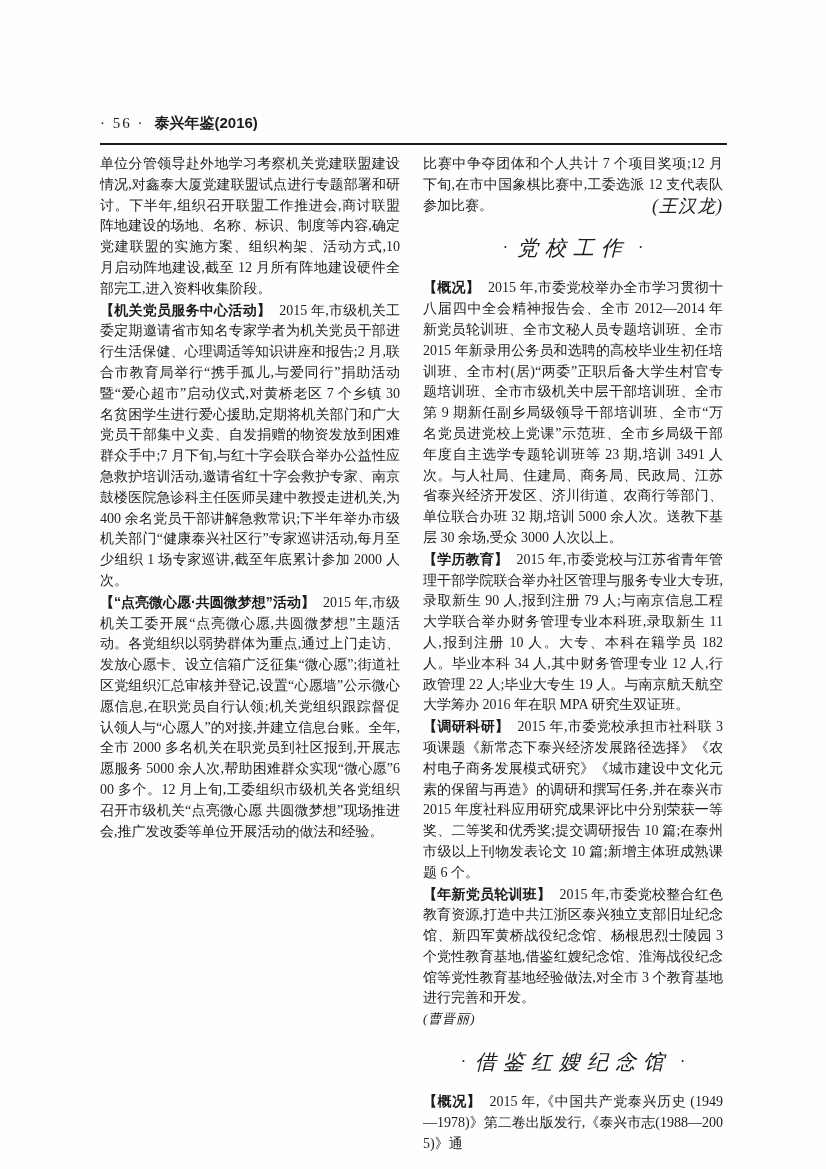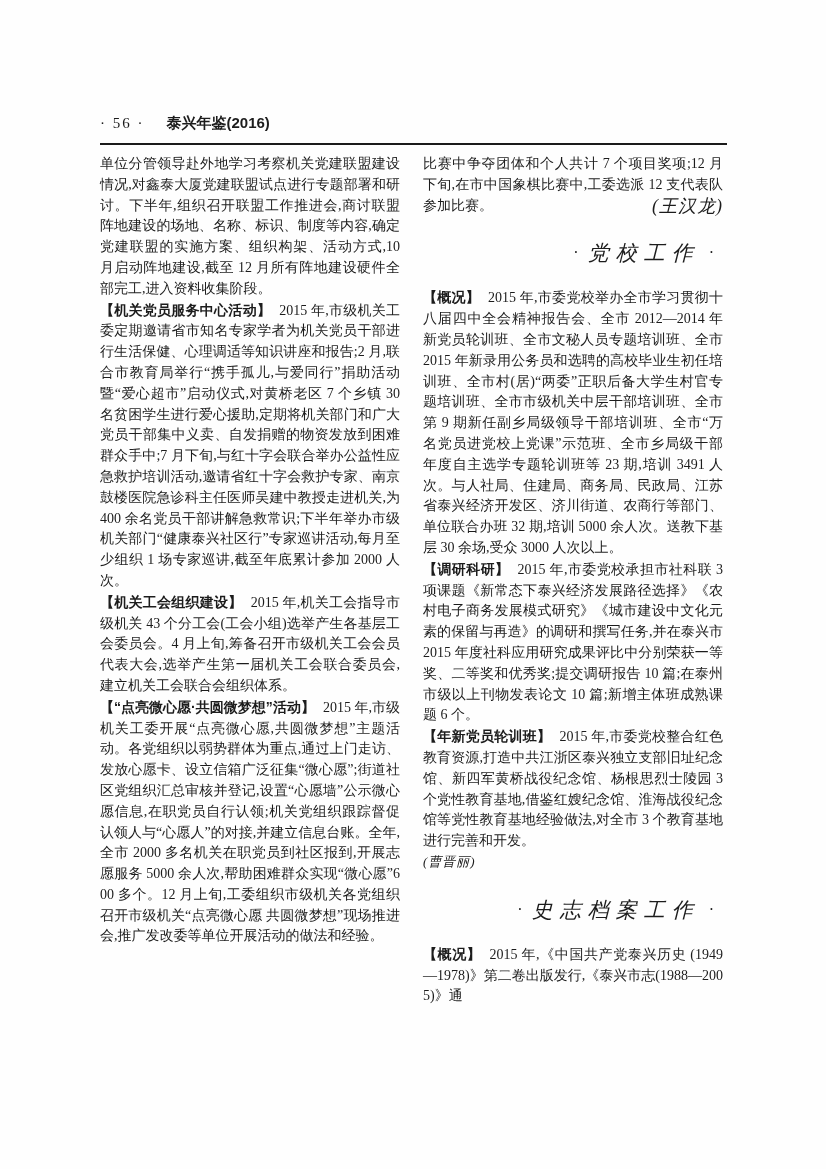--- a/index.html
+++ b/index.html
@@ -15,21 +15,21 @@
   }
   .page-header{
     display:flex;align-items:flex-start;
     font-size:15px;line-height:20px;
     border-bottom:2px solid #1a1a1a;
     padding-bottom:10px;
   }
   .page-marker{letter-spacing:2px;}
   .book-title{
     font-family:"Liberation Sans","DejaVu Sans",sans-serif;
-    font-weight:700;margin-left:22px;font-size:15px;
+    font-weight:700;margin-left:10px;font-size:15px;
   }
   .columns{
     display:flex;gap:23px;margin-top:9px;
   }
   .col{
     width:300px;flex:0 0 300px;
     font-size:14px;line-height:20.8px;
     text-align:justify;
     text-justify:inter-character;
     word-break:break-all;
@@ -49,25 +49,25 @@
   }
   .byline-line{
     text-align:left;
     font-style:italic;
     font-size:13px;
     letter-spacing:1px;
     margin:0;
   }
   .section-title{
     margin:20px 0 17px 0;
-    text-align:right;
+    text-align:center;
     font-weight:400;
     font-style:italic;
     font-size:21px;
-    line-height:34px;
+    line-height:24px;
     letter-spacing:7px;
     white-space:nowrap;
   }
   .section-title .dot{
     font-style:normal;
     letter-spacing:0;
     font-size:16px;
     vertical-align:2px;
     margin:0 9px;
   }
@@ -84,23 +84,20 @@
 
   <div class="columns">
 
     <div class="col">
       <p>单位分管领导赴外地学习考察机关党建联盟建设情况,对鑫泰大厦党建联盟试点进行专题部署和研讨。下半年,组织召开联盟工作推进会,商讨联盟阵地建设的场地、名称、标识、制度等内容,确定党建联盟的实施方案、组织构架、活动方式,10 月启动阵地建设,截至 12 月所有阵地建设硬件全部完工,进入资料收集阶段。</p>
 
       <p class="entry">
         <span class="entry-label">【机关党员服务中心活动】</span><span>2015 年,市级机关工委定期邀请省市知名专家学者为机关党员干部进行生活保健、心理调适等知识讲座和报告;2 月,联合市教育局举行“携手孤儿,与爱同行”捐助活动暨“爱心超市”启动仪式,对黄桥老区 7 个乡镇 30 名贫困学生进行爱心援助,定期将机关部门和广大党员干部集中义卖、自发捐赠的物资发放到困难群众手中;7 月下旬,与红十字会联合举办公益性应急救护培训活动,邀请省红十字会救护专家、南京鼓楼医院急诊科主任医师吴建中教授走进机关,为 400 余名党员干部讲解急救常识;下半年举办市级机关部门“健康泰兴社区行”专家巡讲活动,每月至少组织 1 场专家巡讲,截至年底累计参加 2000 人次。</span>
       </p>
 
-      <p class="entry">
-        <span class="entry-label">【机关工会组织建设】</span><span>2015 年,机关工会指导市级机关 43 个分工会(工会小组)选举产生各基层工会委员会。4 月上旬,筹备召开市级机关工会会员代表大会,选举产生第一届机关工会联合委员会,建立机关工会联合会组织体系。</span>
-      </p>
 
       <p class="entry">
         <span class="entry-label">【“点亮微心愿·共圆微梦想”活动】</span><span>2015 年,市级机关工委开展“点亮微心愿,共圆微梦想”主题活动。各党组织以弱势群体为重点,通过上门走访、发放心愿卡、设立信箱广泛征集“微心愿”;街道社区党组织汇总审核并登记,设置“心愿墙”公示微心愿信息,在职党员自行认领;机关党组织跟踪督促认领人与“心愿人”的对接,并建立信息台账。全年,全市 2000 多名机关在职党员到社区报到,开展志愿服务 5000 余人次,帮助困难群众实现“微心愿”600 多个。12 月上旬,工委组织市级机关各党组织召开市级机关“点亮微心愿 共圆微梦想”现场推进会,推广发改委等单位开展活动的做法和经验。</span>
       </p>
 
     </div>
 
     <div class="col">
       <p>
         <span>比赛中争夺团体和个人共计 7 个项目奖项;12 月下旬,在市中国象棋比赛中,工委选派 12 支代表队参加比赛。</span>
@@ -108,33 +105,36 @@
       </p>
 
       <h2 class="section-title">
         <span class="dot">·</span><span>党校工作</span><span class="dot">·</span>
       </h2>
 
       <p class="entry">
         <span class="entry-label">【概况】</span><span>2015 年,市委党校举办全市学习贯彻十八届四中全会精神报告会、全市 2012—2014 年新党员轮训班、全市文秘人员专题培训班、全市 2015 年新录用公务员和选聘的高校毕业生初任培训班、全市村(居)“两委”正职后备大学生村官专题培训班、全市市级机关中层干部培训班、全市第 9 期新任副乡局级领导干部培训班、全市“万名党员进党校上党课”示范班、全市乡局级干部年度自主选学专题轮训班等 23 期,培训 3491 人次。与人社局、住建局、商务局、民政局、江苏省泰兴经济开发区、济川街道、农商行等部门、单位联合办班 32 期,培训 5000 余人次。送教下基层 30 余场,受众 3000 人次以上。</span>
       </p>
 
+      <p class="entry">
+        <span class="entry-label">【学历教育】</span><span>2015 年,市委党校与江苏省青年管理干部学院联合举办社区管理与服务专业大专班,录取新生 90 人,报到注册 79 人;与南京信息工程大学联合举办财务管理专业本科班,录取新生 11 人,报到注册 10 人。大专、本科在籍学员 182 人。毕业本科 34 人,其中财务管理专业 12 人,行政管理 22 人;毕业大专生 19 人。与南京航天航空大学筹办 2016 年在职 MPA 研究生双证班。</span>
+      </p>
 
       <p class="entry">
         <span class="entry-label">【调研科研】</span><span>2015 年,市委党校承担市社科联 3 项课题《新常态下泰兴经济发展路径选择》《农村电子商务发展模式研究》《城市建设中文化元素的保留与再造》的调研和撰写任务,并在泰兴市 2015 年度社科应用研究成果评比中分别荣获一等奖、二等奖和优秀奖;提交调研报告 10 篇;在泰州市级以上刊物发表论文 10 篇;新增主体班成熟课题 6 个。</span>
       </p>
 
       <p class="entry">
         <span class="entry-label">【年新党员轮训班】</span><span>2015 年,市委党校整合红色教育资源,打造中共江浙区泰兴独立支部旧址纪念馆、新四军黄桥战役纪念馆、杨根思烈士陵园 3 个党性教育基地,借鉴红嫂纪念馆、淮海战役纪念馆等党性教育基地经验做法,对全市 3 个教育基地进行完善和开发。</span>
       </p>
 
       <p class="byline-line">(曹晋丽)</p>
 
       <h2 class="section-title">
-        <span class="dot">·</span><span>史志档案工作</span><span class="dot">·</span>
+        <span class="dot">·</span><span>借鉴红嫂纪念馆</span><span class="dot">·</span>
       </h2>
 
       <p class="entry">
         <span class="entry-label">【概况】</span><span>2015 年,《中国共产党泰兴历史 (1949—1978)》第二卷出版发行,《泰兴市志(1988—2005)》通</span>
       </p>
     </div>
 
   </div>
 </div>
 

